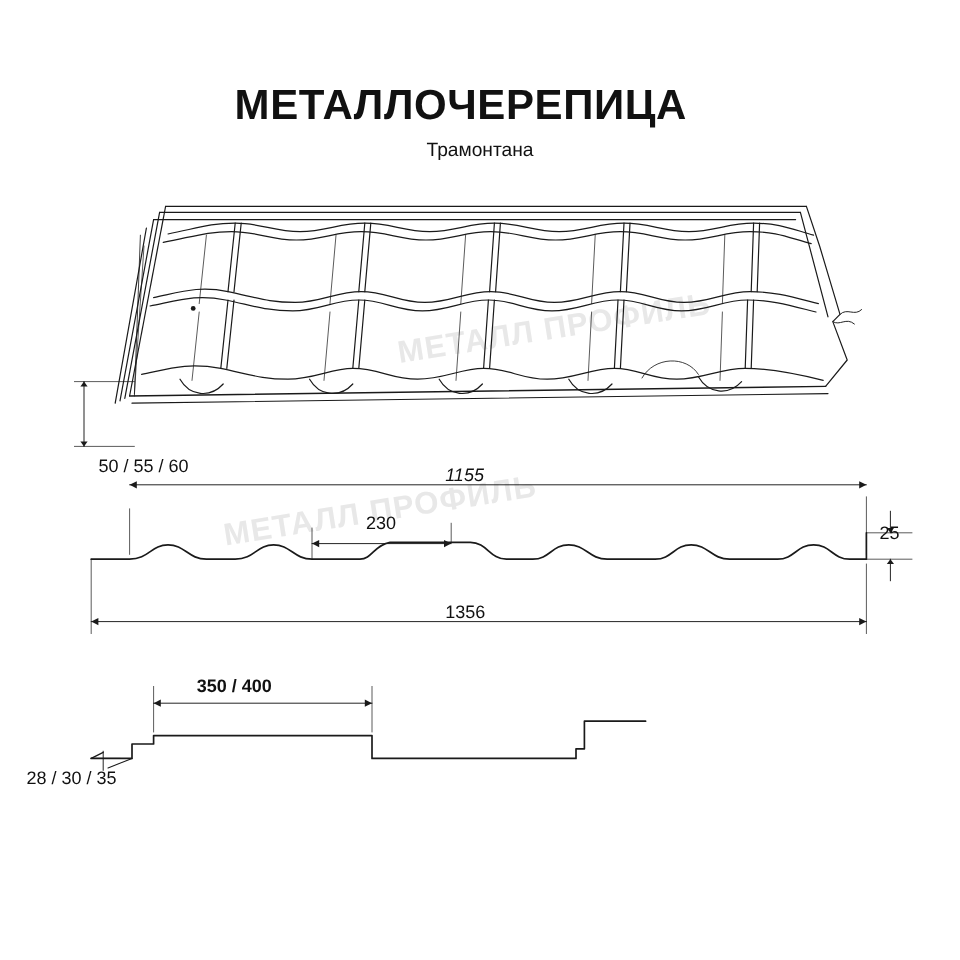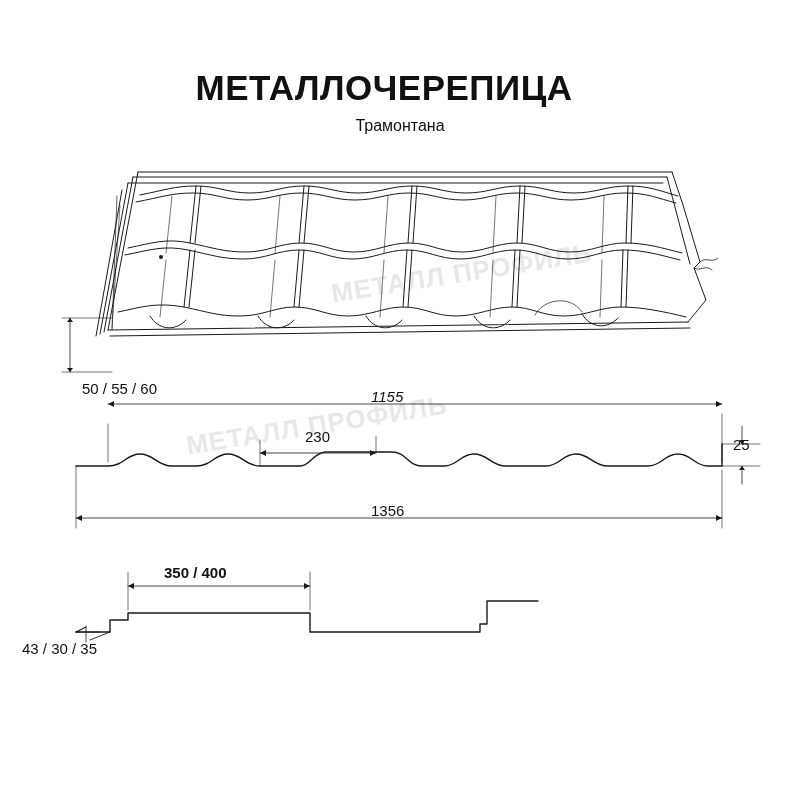--- a/index.html
+++ b/index.html
@@ -252,13 +252,13 @@
 <div class="dim-label" style="left:371px; top:388px;font-style:italic;">1155</div>
 
 <div class="dim-label" style="left:305px; top:428px;text-align:right;">230</div>
 
 <div class="dim-label" style="left:733px; top:436px;">25</div>
 
 <div class="dim-label" style="left:371px; top:502px;">1356</div>
 
 <div class="dim-label" style="left:164px; top:564px;font-weight:bold;">350 / 400</div>
 
-<div class="dim-label" style="left:22px; top:640px;">43 / 30 / 35</div>
+<div class="dim-label" style="left:22px; top:640px;">28 / 30 / 35</div>
 
 </body></html>

